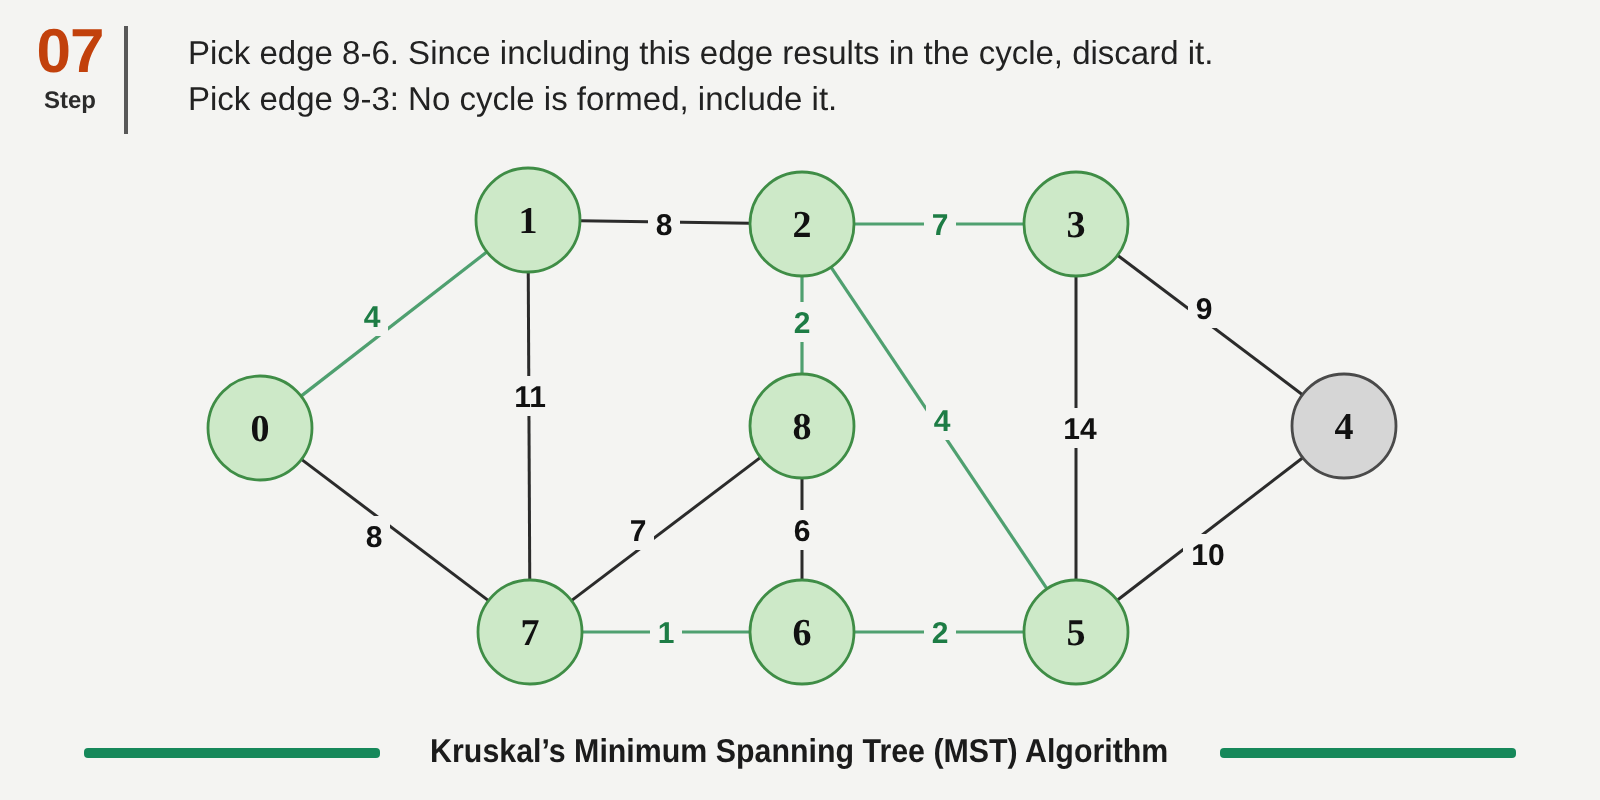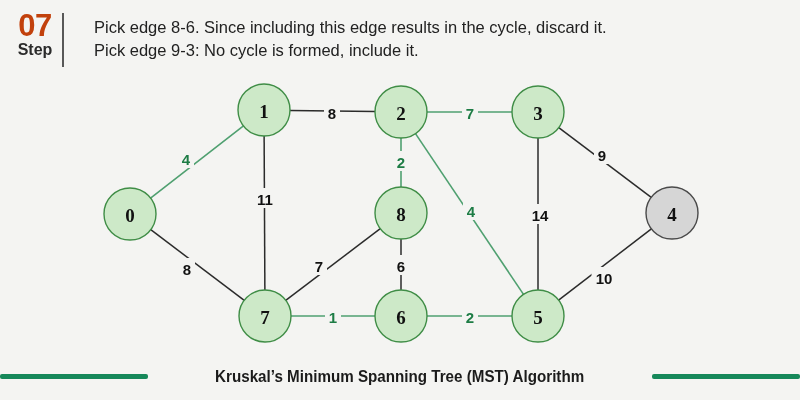--- a/index.html
+++ b/index.html
@@ -36,21 +36,21 @@
   .step-num {
     font-family: "Liberation Sans", sans-serif;
     font-size: 31px;
     font-weight: bold;
     color: #c2410c;
     line-height: 32px;
     letter-spacing: -0.5px;
   }
   .step-word {
     font-family: "Liberation Sans", sans-serif;
-    font-size: 16px;
+    font-size: 12px;
     font-weight: bold;
     color: #2b2b2b;
     line-height: 14px;
     margin-top: 1px;
   }
   .header-divider {
     position: absolute;
     left: 62px; top: 13px;
     width: 2px; height: 54px;
     background: #585858;
@@ -126,21 +126,21 @@
     position: absolute;
     left: 0; top: 352px;
     width: 800px; height: 48px;
   }
   .footer-inner {
     position: absolute;
     left: 0; top: 0;
     width: 800px; height: 48px;
     display: flex;
     align-items: center;
-    justify-content: space-between;
+    justify-content: center;
   }
   .footer-rule {
     height: 5px;
     background: #16885a;
     border-radius: 2px;
   }
   .footer-rule-left { width: 148px; margin-right: 9px; }
   .footer-rule-right { width: 148px; margin-left: 9px; }
   .footer-title {
     font-family: "Liberation Sans", sans-serif;

